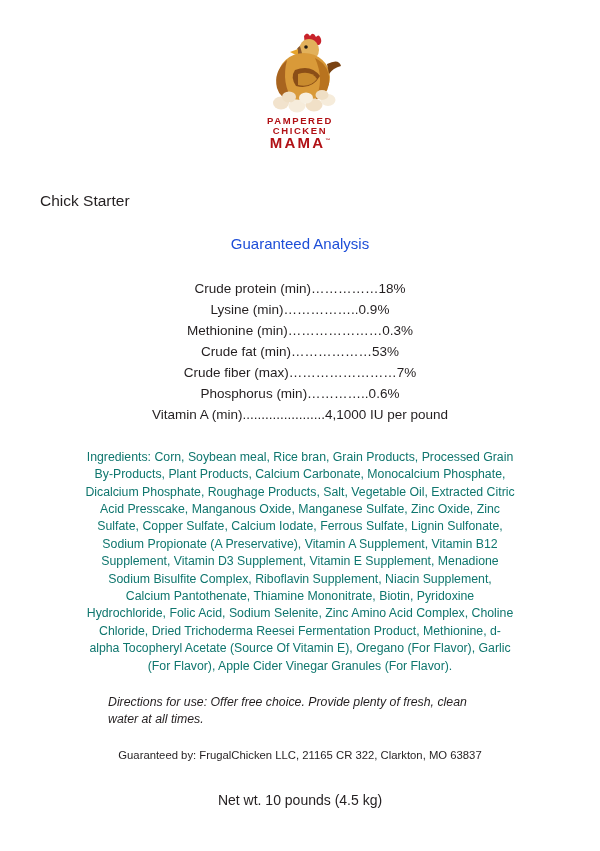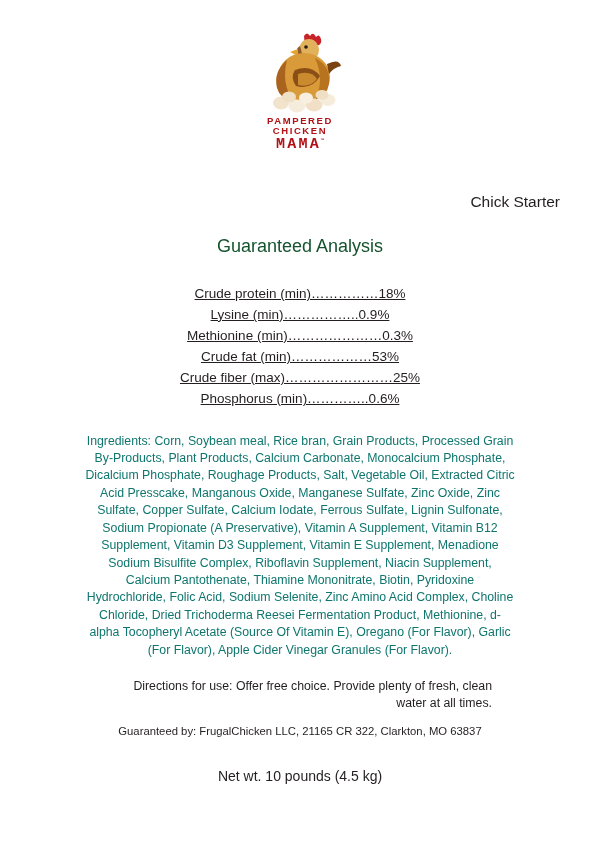--- a/index.html
+++ b/index.html
@@ -43,52 +43,51 @@
   }
   .logo-words .l1,
   .logo-words .l2 {
     font-family: "Liberation Sans", sans-serif;
     font-size: 9.5px;
     letter-spacing: 1.6px;
     font-weight: 700;
     color: #b11116;
   }
   .logo-words .l3 {
-    font-family: Liberation Mono, monospace;
+    font-family: Liberation Sans, sans-serif;
     font-size: 15px;
     letter-spacing: 2.2px;
     font-weight: 700;
     color: #b11116;
     position: relative;
     display: inline-block;
   }
   .logo-words .tm {
     font-size: 5px;
     vertical-align: super;
     letter-spacing: 0;
   }
 
   
   .product-title {
-    text-align: right;
+    text-align: left;
     font-size: 15.5px;
     margin-top: 40px;
     color: #231f20;
   }
   .ga-title {
     text-align: center;
-    font-size: 18px;
+    font-size: 15px;
     margin-top: 25px;
-    color: #14532d;
+    color: #1d4ed8;
   }
 
   
   .ga-list {
     margin-top: 26px;
-    text-decoration: underline;
   }
   .ga-row {
     text-align: center;
     font-size: 13.5px;
     line-height: 21px;
     color: #231f20;
     white-space: pre;
   }
 
   
@@ -98,29 +97,30 @@
     text-align: center;
     font-size: 12.3px;
     line-height: 17.4px;
     color: #0f766e;
   }
 
   
   .directions {
     margin-top: 19px;
     padding: 0 68px;
-    text-align: right;
+    text-align: left;
     font-size: 12.3px;
     line-height: 17.4px;
     color: #231f20;
+    font-style: italic;
   }
 
   
   .guarantor {
-    margin-top: 12px;
+    margin-top: 20px;
     text-align: center;
     font-size: 11.3px;
     color: #231f20;
   }
 
   
   .netwt {
     margin-top: 31px;
     text-align: center;
     font-size: 14px;
@@ -174,22 +174,23 @@
 
   <div class="product-title">Chick Starter</div>
 
   <div class="ga-title">Guaranteed Analysis</div>
 
   <div class="ga-list">
     <div class="ga-row">Crude protein (min)……………18%</div>
     <div class="ga-row">Lysine (min)……………..0.9%</div>
     <div class="ga-row">Methionine (min)…………………0.3%</div>
     <div class="ga-row">Crude fat (min)………………53%</div>
-    <div class="ga-row">Crude fiber (max)……………………25%</div>
+    <div class="ga-row">Crude fiber (max)……………………7%</div>
     <div class="ga-row">Phosphorus (min)…………..0.6%</div>
+    <div class="ga-row">Vitamin A (min)......................4,1000 IU per pound</div>
   </div>
 
   <div class="ingredients">Ingredients: Corn, Soybean meal, Rice bran, Grain Products, Processed Grain By-Products, Plant Products, Calcium Carbonate, Monocalcium Phosphate, Dicalcium Phosphate, Roughage Products, Salt, Vegetable Oil, Extracted Citric Acid Presscake, Manganous Oxide, Manganese Sulfate, Zinc Oxide, Zinc Sulfate, Copper Sulfate, Calcium Iodate, Ferrous Sulfate, Lignin Sulfonate, Sodium Propionate (A Preservative), Vitamin A Supplement, Vitamin B12 Supplement, Vitamin D3 Supplement, Vitamin E Supplement, Menadione Sodium Bisulfite Complex, Riboflavin Supplement, Niacin Supplement, Calcium Pantothenate, Thiamine Mononitrate, Biotin, Pyridoxine Hydrochloride, Folic Acid, Sodium Selenite, Zinc Amino Acid Complex, Choline Chloride, Dried Trichoderma Reesei Fermentation Product, Methionine, d-alpha Tocopheryl Acetate (Source Of Vitamin E), Oregano (For Flavor), Garlic (For Flavor), Apple Cider Vinegar Granules (For Flavor).</div>
 
   <div class="directions">Directions for use: Offer free choice. Provide plenty of fresh, clean water at all times.</div>
 
   <div class="guarantor">Guaranteed by: FrugalChicken LLC, 21165 CR 322, Clarkton, MO 63837</div>
 
   <div class="netwt">Net wt. 10 pounds (4.5 kg)</div>
 

